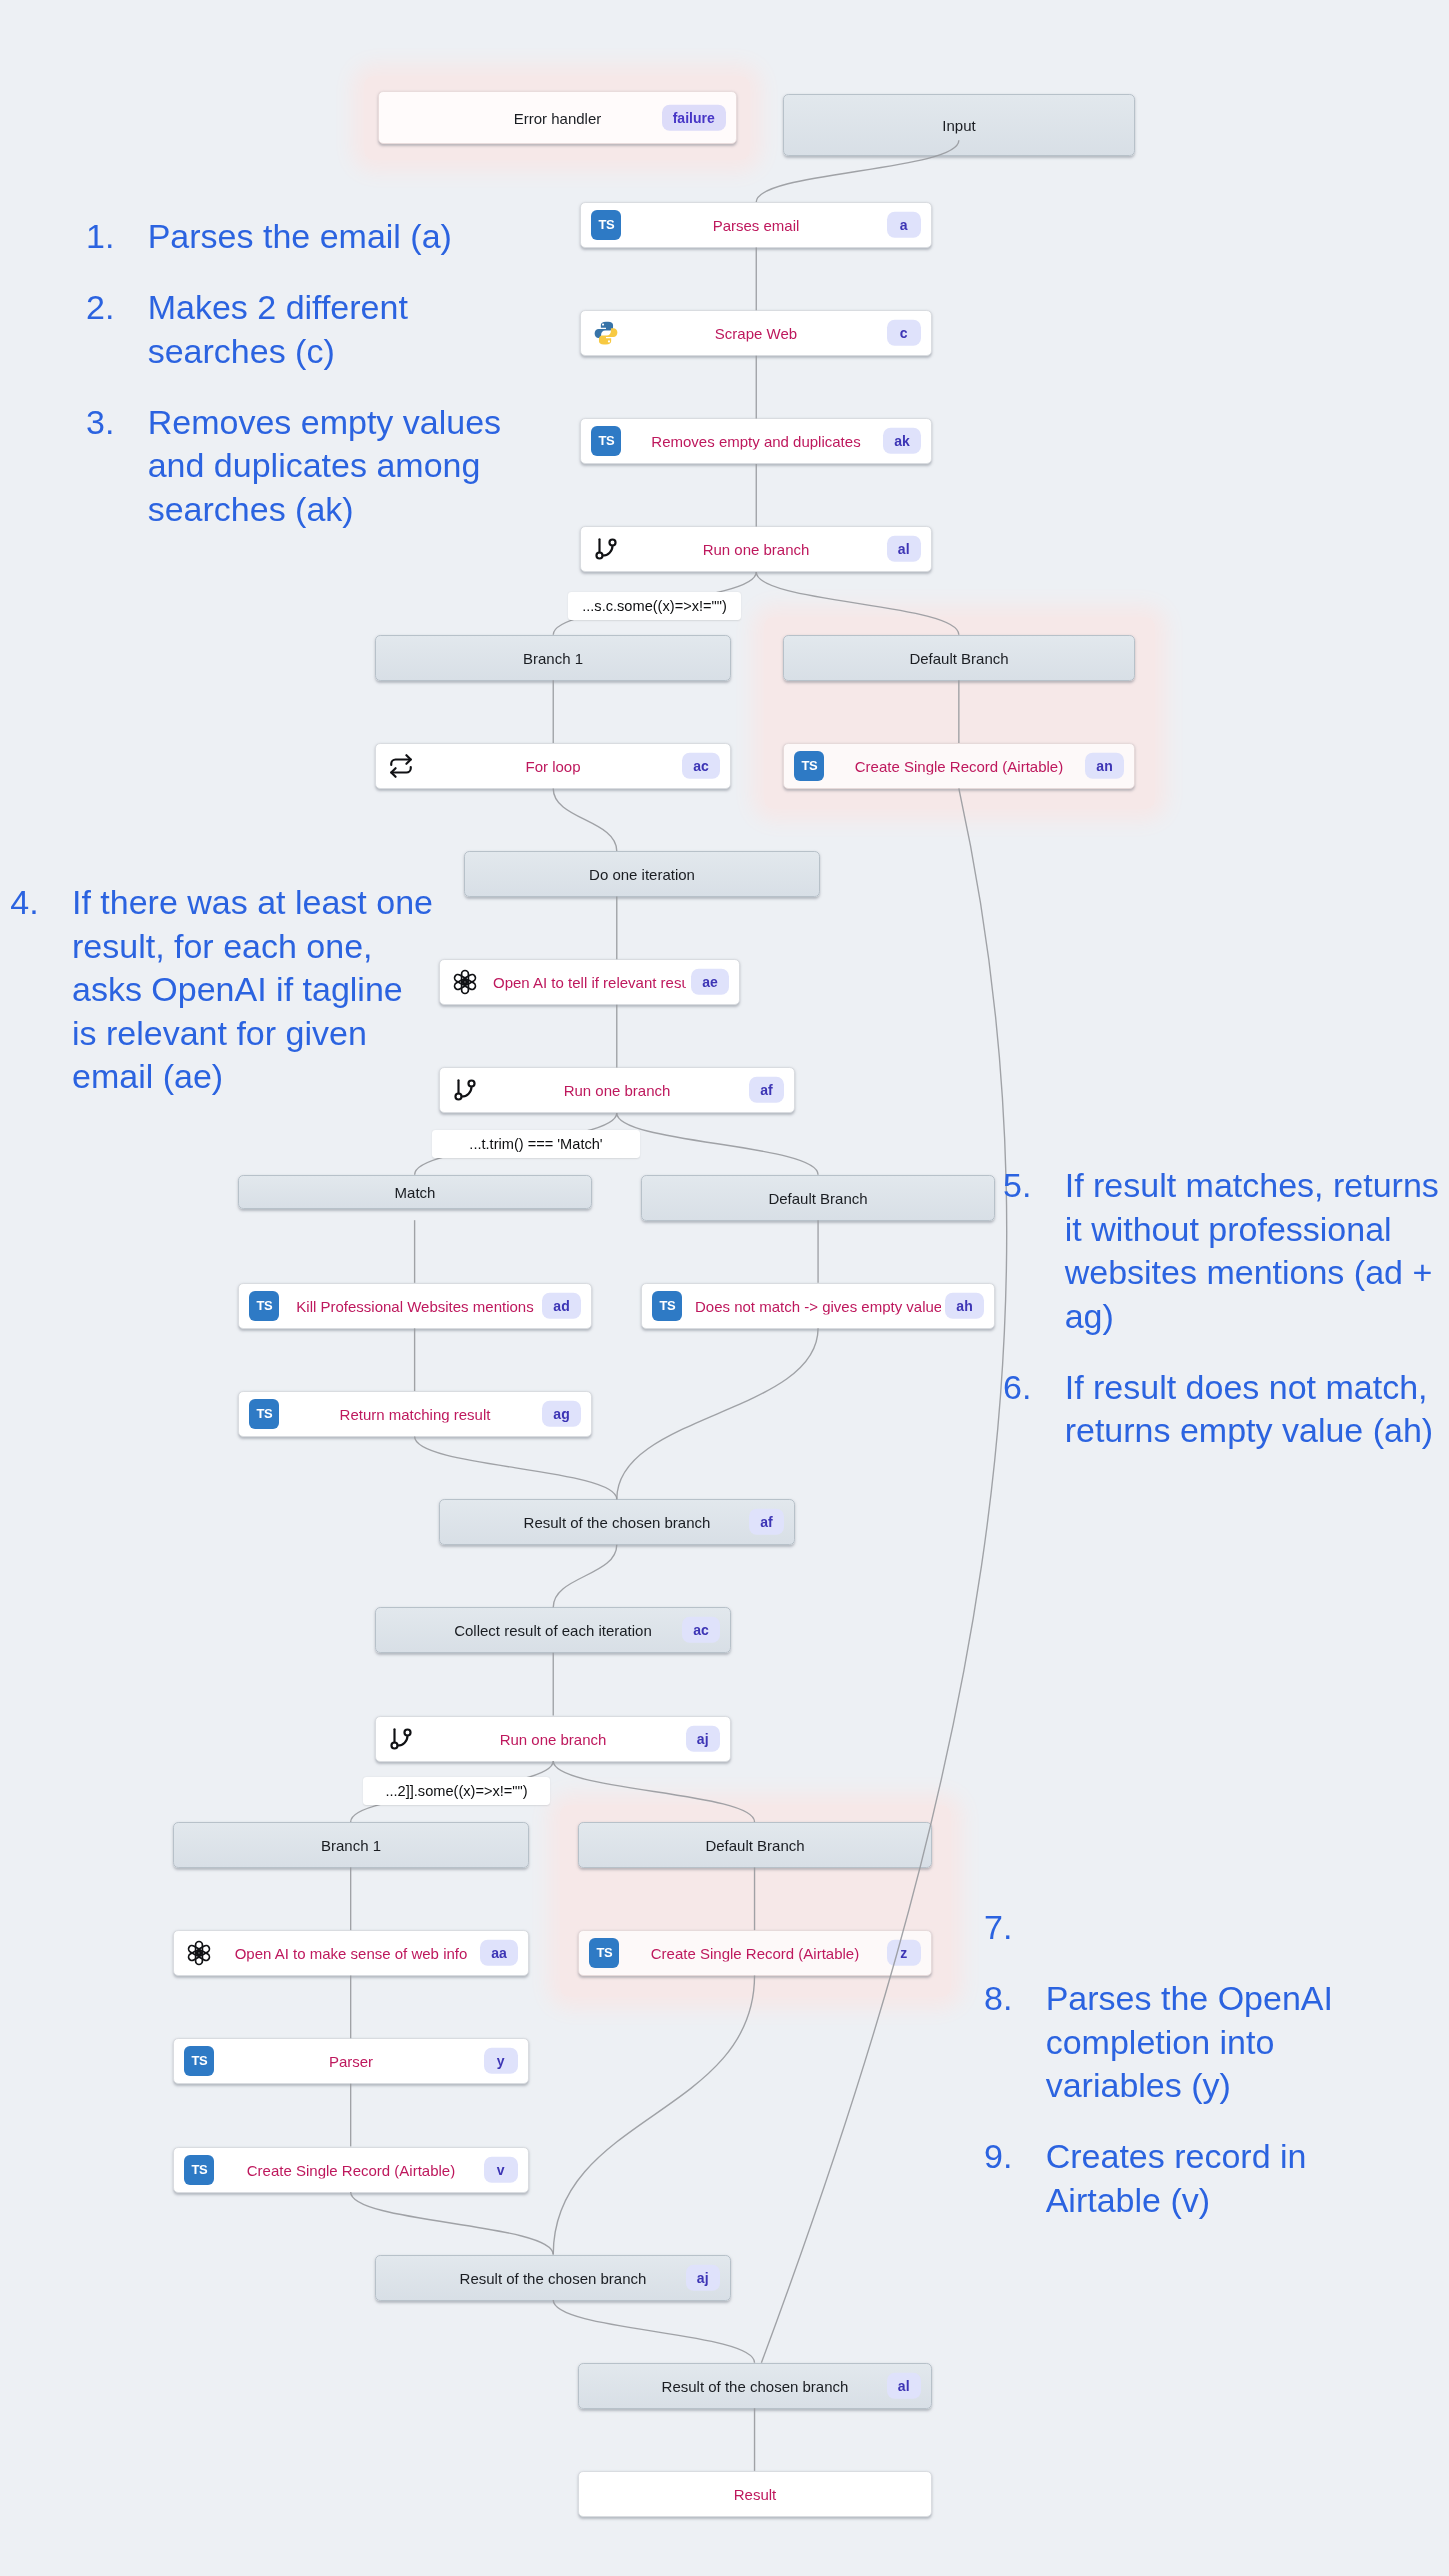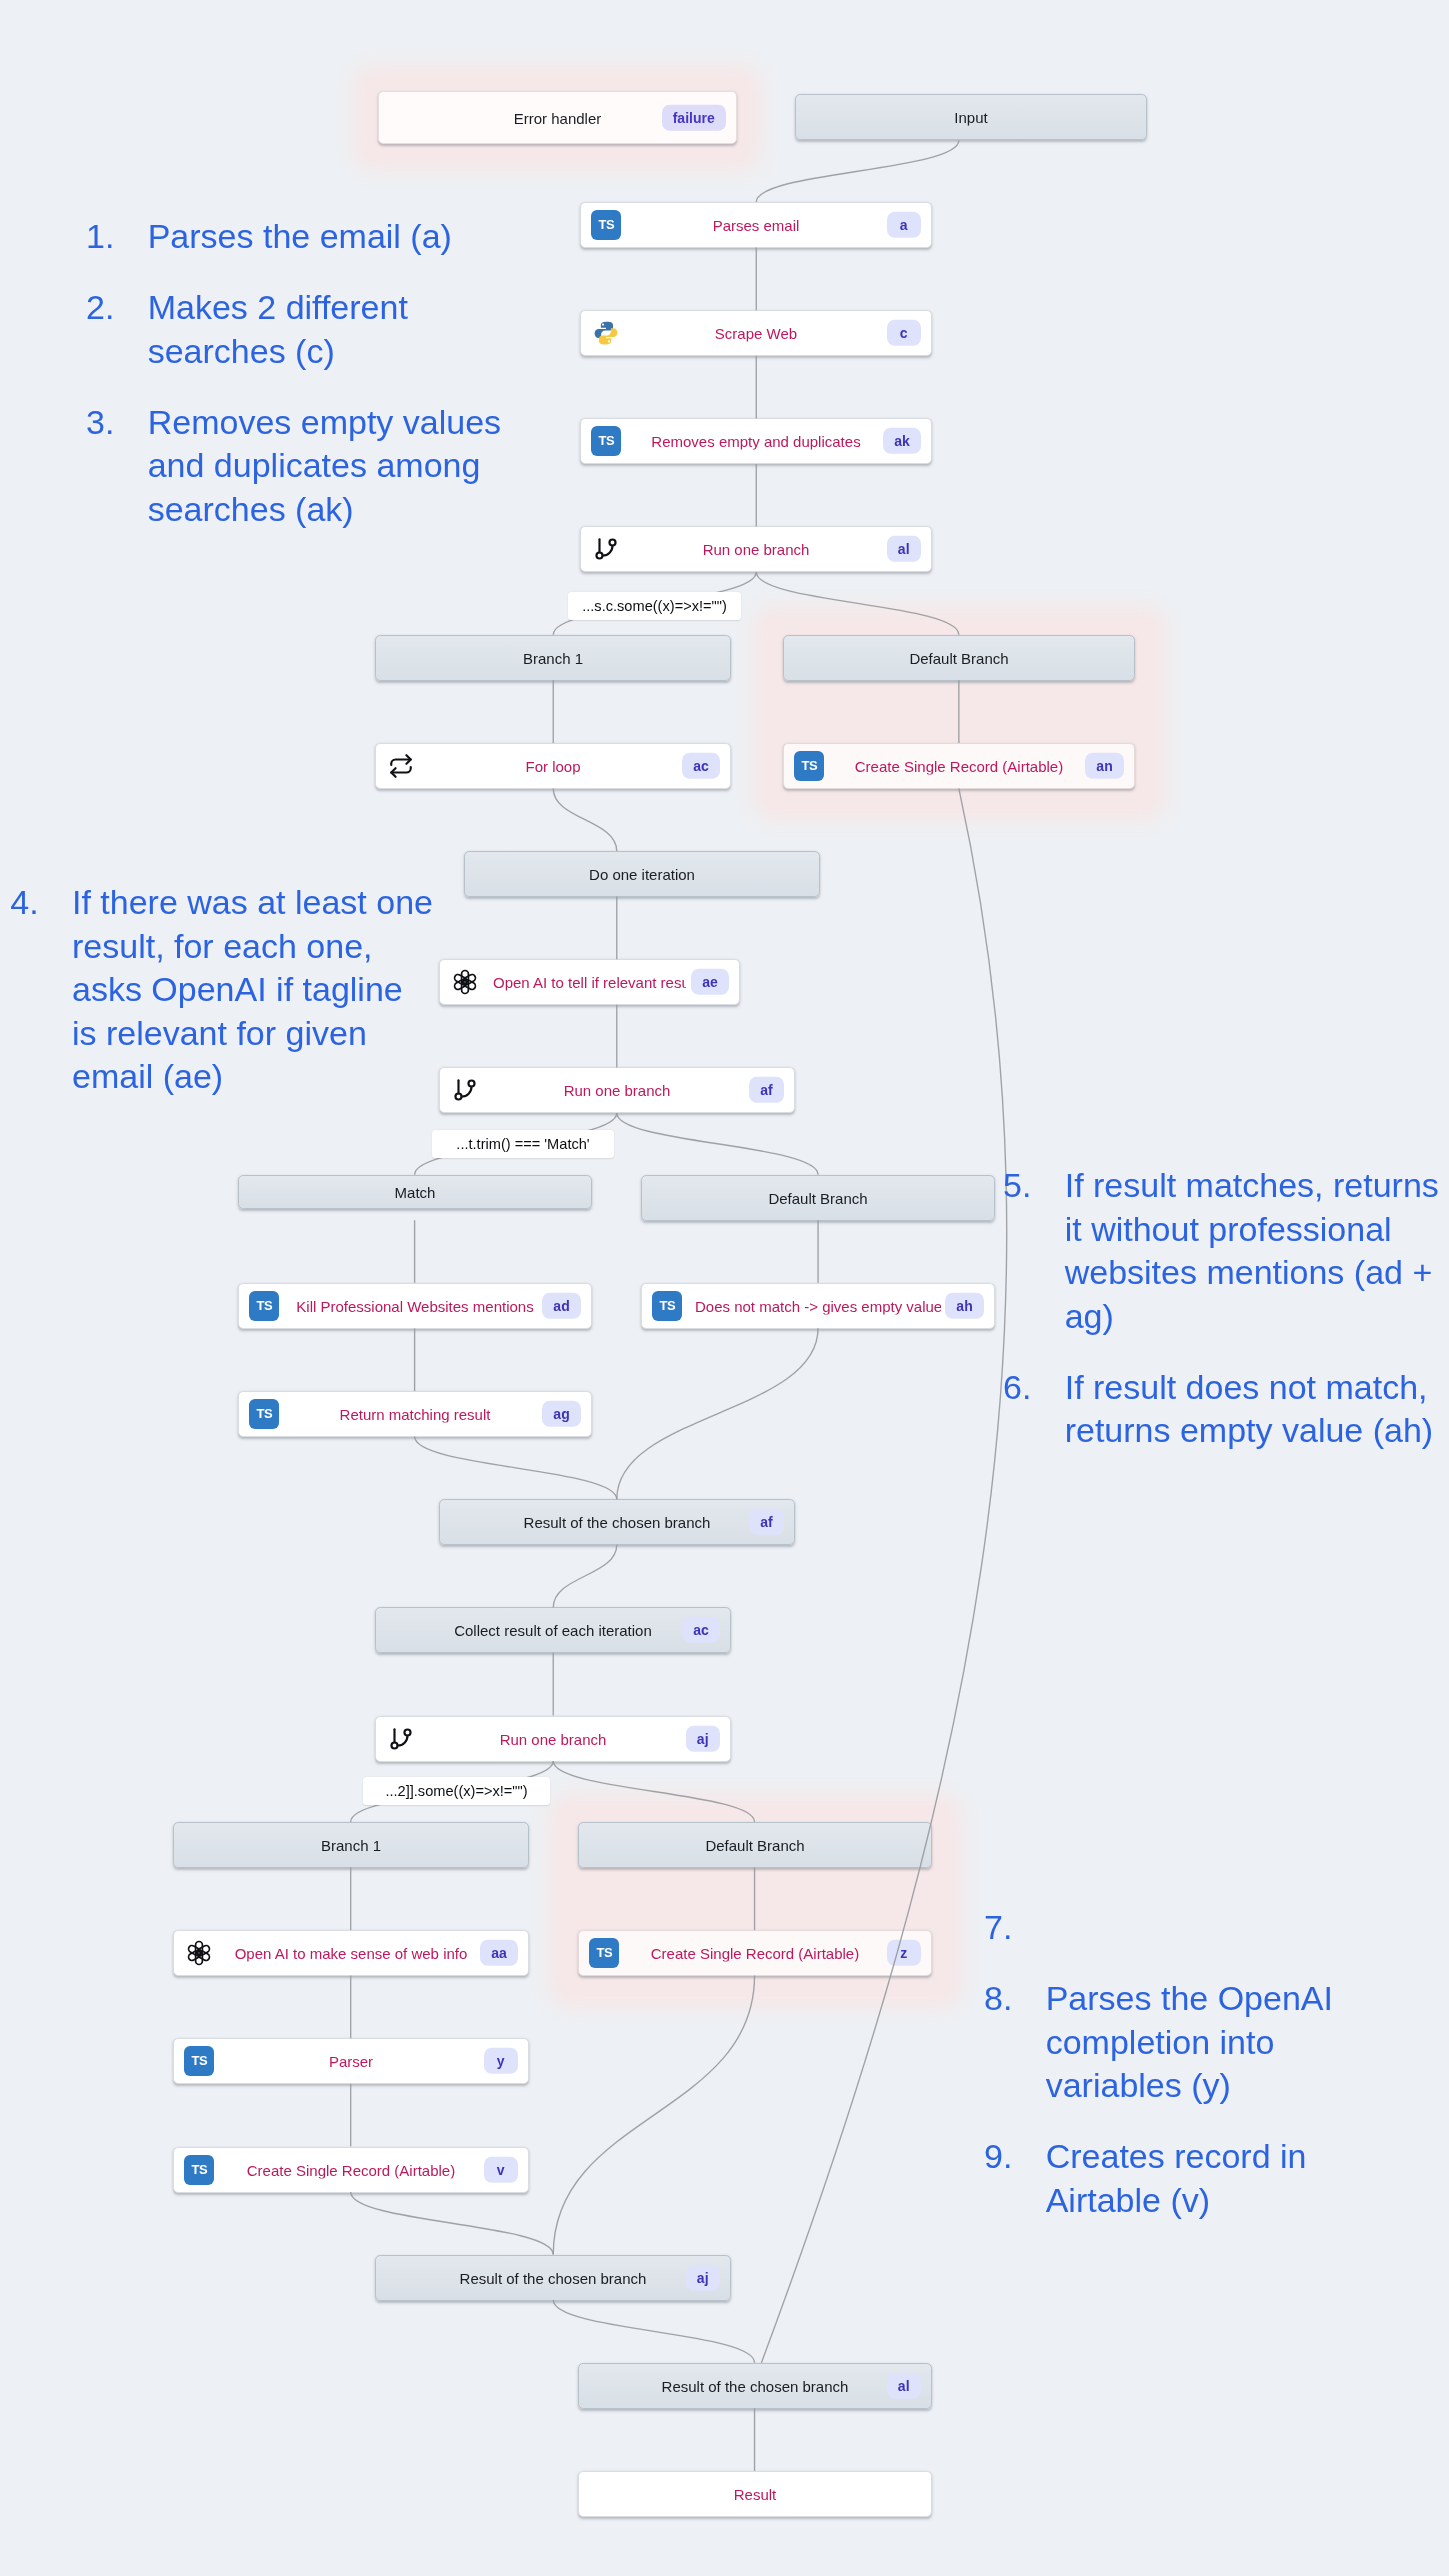--- a/index.html
+++ b/index.html
@@ -99,21 +99,21 @@
       <path d="M408.5,2427 L408.5,2500"></path>
       <path d="M408.5,2553 C408.5,2589.5 644.5,2589.5 644.5,2626"></path>
       <path d="M879,2301 C879,2463.5 644.5,2463.5 644.5,2626"></path>
       <path d="M644.5,2679 C644.5,2715.5 879,2715.5 879,2752"></path>
       <path d="M879,2805 L879,2878"></path>
     </svg>
     <div class="node error" style="left: 378px; top: 91px; width: 359px; height: 53px;">
       <span class="nlabel">Error handler</span>
       <span class="badge failure">failure</span>
     </div>
-    <div class="node header" style="left: 783px; top: 94px; width: 352px; height: 46px; margin-left: 12px;">
+    <div class="node header" style="left: 783px; top: 94px; width: 352px; height: 62px;">
       <span class="nlabel">Input</span>
     </div>
     <div class="node white" style="left: 580px; top: 202px; width: 352px; height: 46px;">
       <span class="tsbox">TS</span>
       <span class="nlabel">Parses email</span>
       <span class="badge">a</span>
     </div>
     <div class="node white" style="left: 580px; top: 310px; width: 352px; height: 46px;">
       <svg class="nicon" viewBox="0 0 48 48">
         <path fill="#3874a8" d="M24 3c-6.6 0-9.5 2.4-9.5 6v5.5H24v2H10.5C6 16.5 3 19.8 3 24.8s3 8.2 7.5 8.2H15v-6.2c0-4 3.2-7.3 7.2-7.3h9.1c3.1 0 5.7-2.6 5.7-5.7V9c0-3.6-2.9-6-9-6h-4z"></path>
@@ -266,21 +266,21 @@
       <span class="badge">aj</span>
     </div>
     <div class="node header" style="left: 578px; top: 2363px; width: 354px; height: 46px;">
       <span class="nlabel">Result of the chosen branch</span>
       <span class="badge">al</span>
     </div>
     <div class="node white" style="left: 578px; top: 2471px; width: 354px; height: 46px;">
       <span class="nlabel">Result</span>
     </div>
     <div class="chip" style="left: 568px; top: 592px; width: 173px; height: 27.5px;">...s.c.some((x)=&gt;x!="")</div>
-    <div class="chip" style="left: 432px; top: 1130px; width: 182px; height: 27.5px;">...t.trim() === 'Match'</div>
+    <div class="chip" style="left: 432px; top: 1130px; width: 208px; height: 27.5px;">...t.trim() === 'Match'</div>
     <div class="chip" style="left: 363px; top: 1777px; width: 187px; height: 27.5px;">...2]].some((x)=&gt;x!="")</div>
     <div class="agroup" style="left: 86px; top: 215px;">
       <div class="aitem">
         <span class="anum">1.</span>
         <span class="atext" style="width: 386px;">Parses the email (a)</span>
       </div>
       <div class="aitem">
         <span class="anum">2.</span>
         <span class="atext" style="width: 386px;">Makes 2 different searches (c)</span>
       </div>

